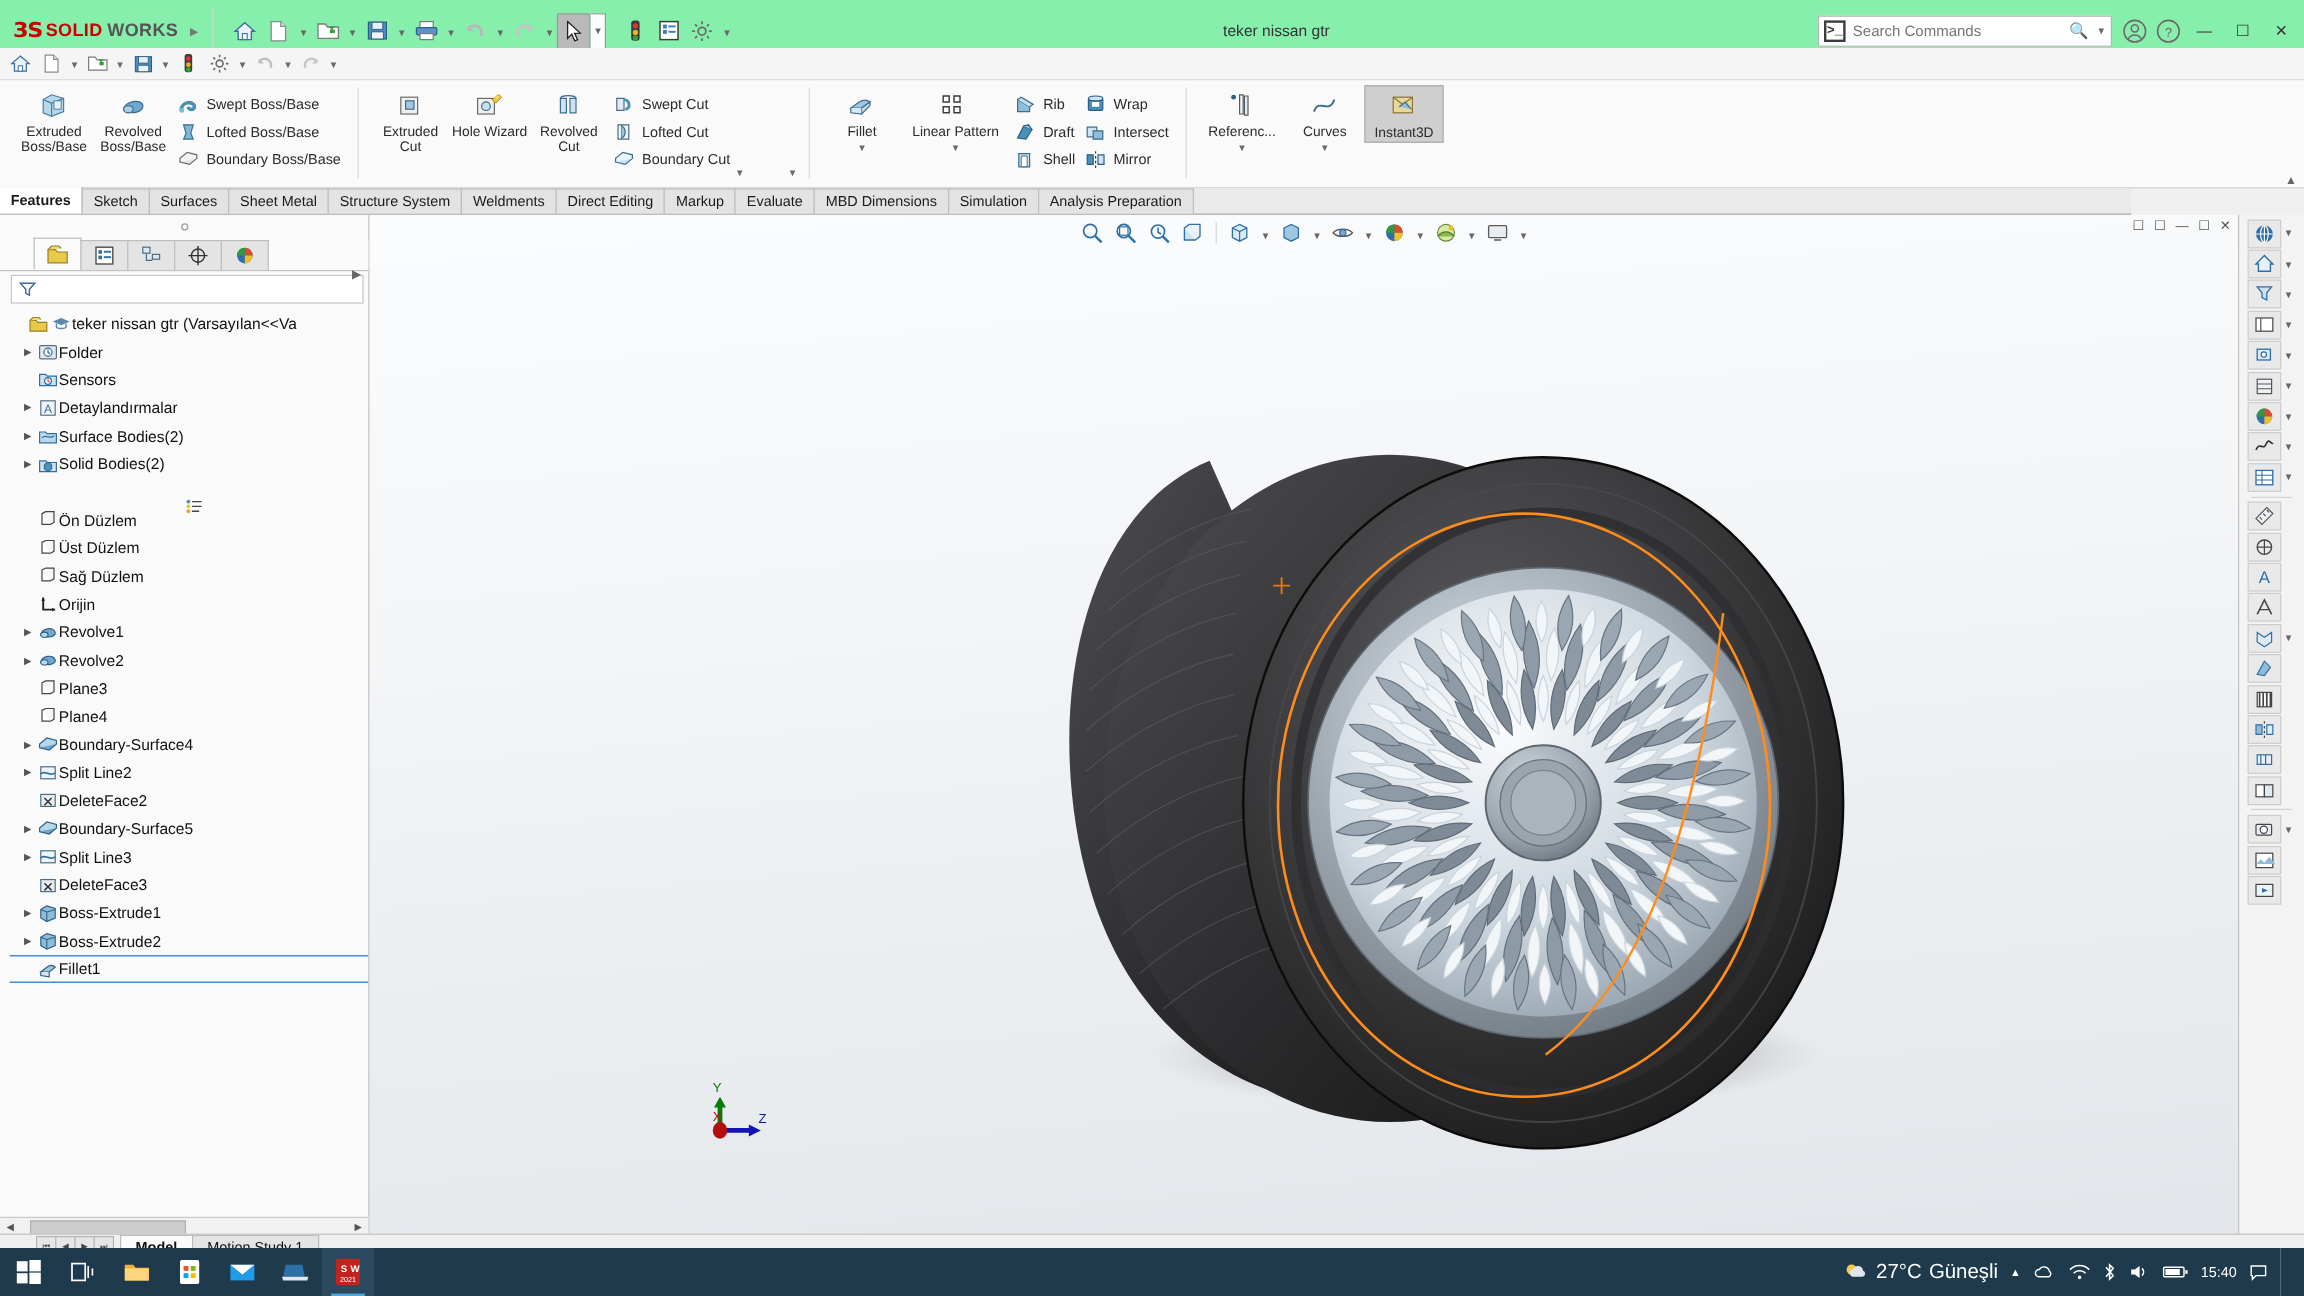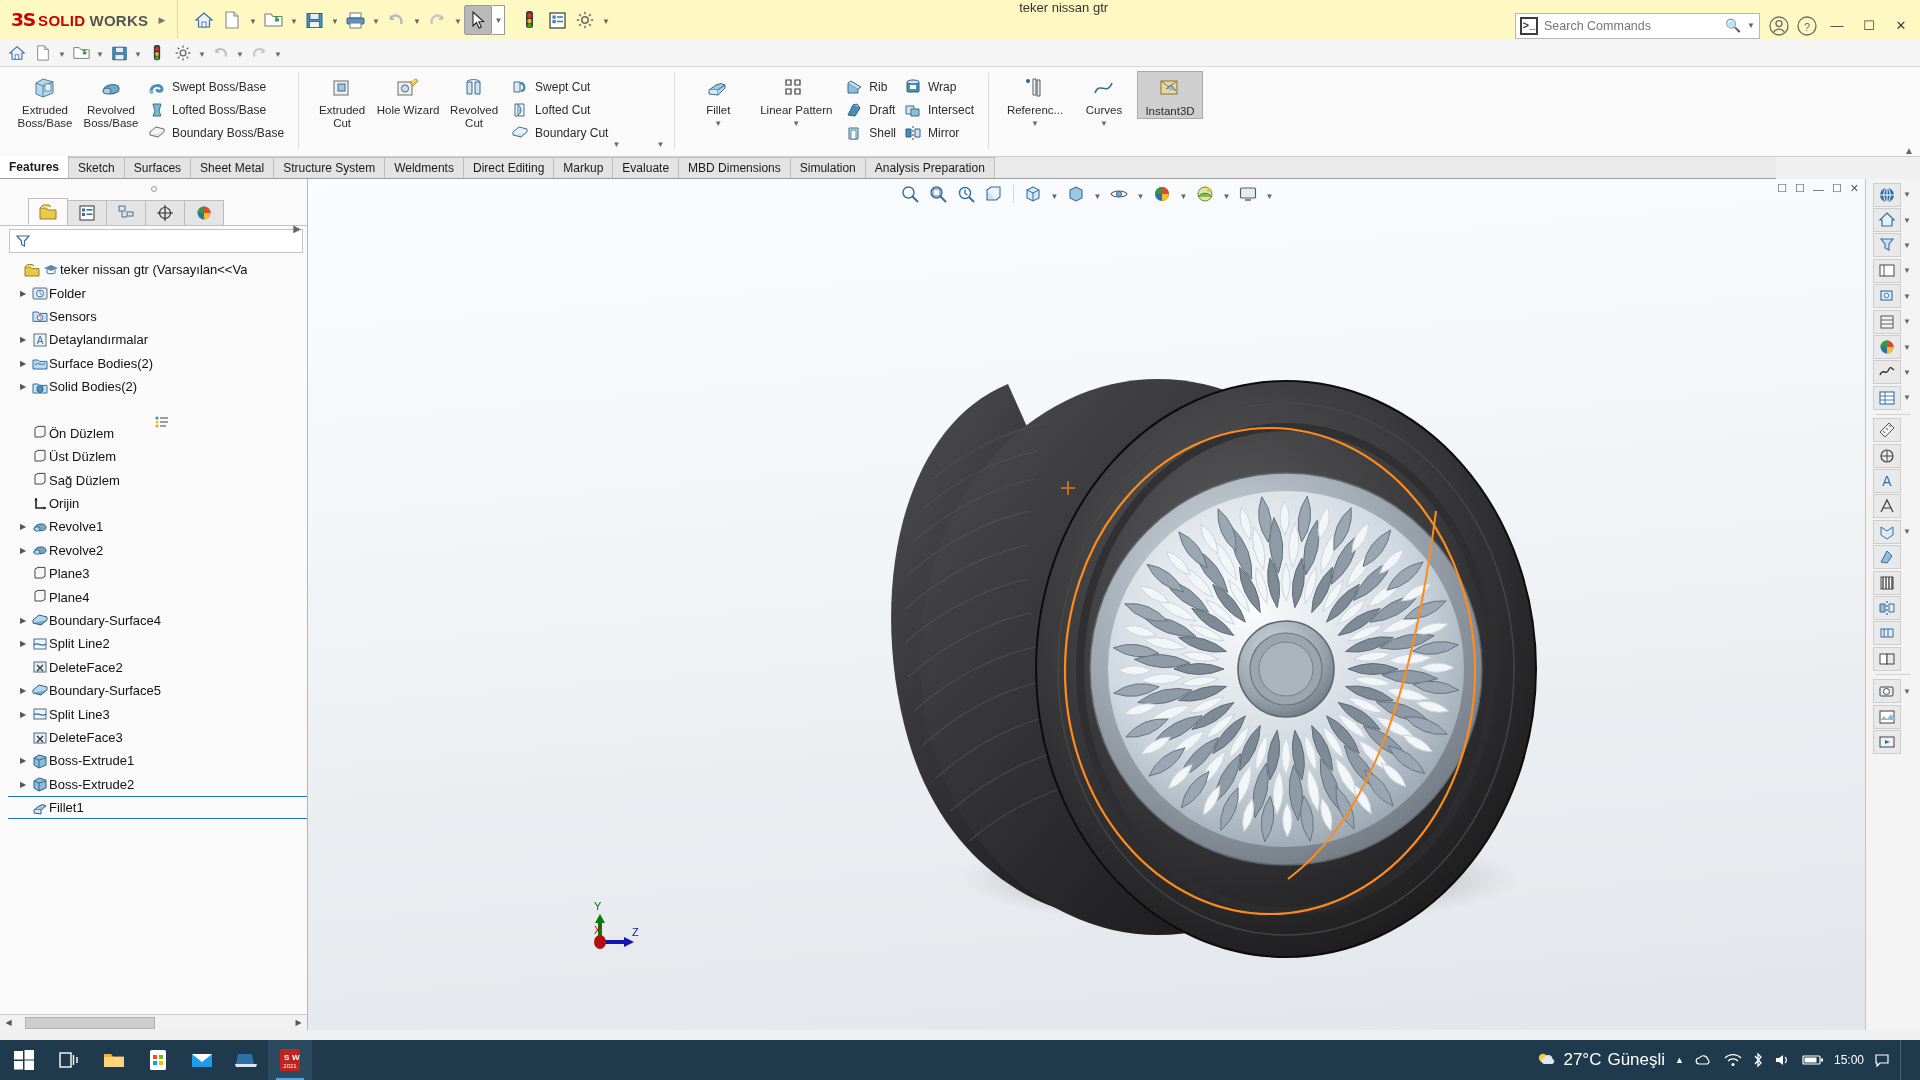--- a/index.html
+++ b/index.html
@@ -9,22 +9,22 @@
     font-family: "Liberation Sans", sans-serif;
     font-size: 12px;
     background: #f0f0f0;
     -webkit-font-smoothing: antialiased;
   }
   #app { position: relative; width: 1920px; height: 1080px; }
 
   
   .titlebar {
     position: absolute; top: 0; left: 0; width: 1920px; height: 52px;
-    background: #fef9c3; border-bottom: 1px solid #cfcfcf;
-    display: flex; 
+    background: #86efac; border-bottom: 1px solid #cfcfcf;
+    display: flex; align-items: center;
   }
   .sw-logo {
     display: flex; align-items: center; gap: 4px;
     padding: 0 10px 0 12px; height: 40px;
   }
   .sw-logo .ds {
     color: #cc0000; font-weight: bold; font-size: 17px;
     font-family: "DejaVu Sans", sans-serif; letter-spacing: -1px;
     transform: scaleX(1.1);
   }
@@ -1519,20 +1519,30 @@
       <span class="rt-ic">
         <svg width="18" height="18" viewBox="0 0 18 18">
             <rect x="2" y="4" width="14" height="10" fill="#eef3f7" stroke="#444" stroke-width="1"></rect>
             <path d="M7 7 l5 2 l-5 2z" fill="#2f6fa8"></path>
           </svg>
       </span>
         <span class="rt-cr"></span>
     </div>
   </div>
 
+  <div class="modeltabs">
+    <div class="navbtns">
+      <span class="navbtn">⏮</span>
+      <span class="navbtn">◀</span>
+      <span class="navbtn">▶</span>
+      <span class="navbtn">⏭</span>
+    </div>
+    <div class="mtab active">Model</div>
+    <div class="mtab">Motion Study 1</div>
+  </div>
 
   <div class="statusbar">
     <span class="left">teker nissan gtr</span>
     <span class="right">
       <span>Editing Part</span>
       <span>
         <svg width="16" height="14" viewBox="0 0 16 14">
             <path d="M2 11 L7 3 L11 9 L14 5" fill="none" stroke="#2f6fa8" stroke-width="1.6"></path>
             <path d="M1 12 h14" stroke="#999" stroke-width="1"></path>
           </svg>
@@ -1629,21 +1639,21 @@
           </svg>
       </span>
       <span>
         <svg width="22" height="12" viewBox="0 0 22 12">
             <rect x="1" y="2" width="17" height="8" rx="1" fill="none" stroke="#fff" stroke-width="1.2"></rect>
             <rect x="2.5" y="3.5" width="12" height="5" fill="#fff"></rect>
             <rect x="19" y="4.5" width="2" height="3" fill="#fff"></rect>
           </svg>
       </span>
       <span class="clock">
-        <span>15:00</span>
+        <span>15:40</span>
       </span>
       <span>
         <svg width="16" height="16" viewBox="0 0 16 16">
             <path d="M2 3 h12 v8 H6 L3 14 V11 H2 Z" fill="none" stroke="#fff" stroke-width="1.2"></path>
           </svg>
       </span>
       <span class="showdesk"></span>
     </div>
   </div>
 

